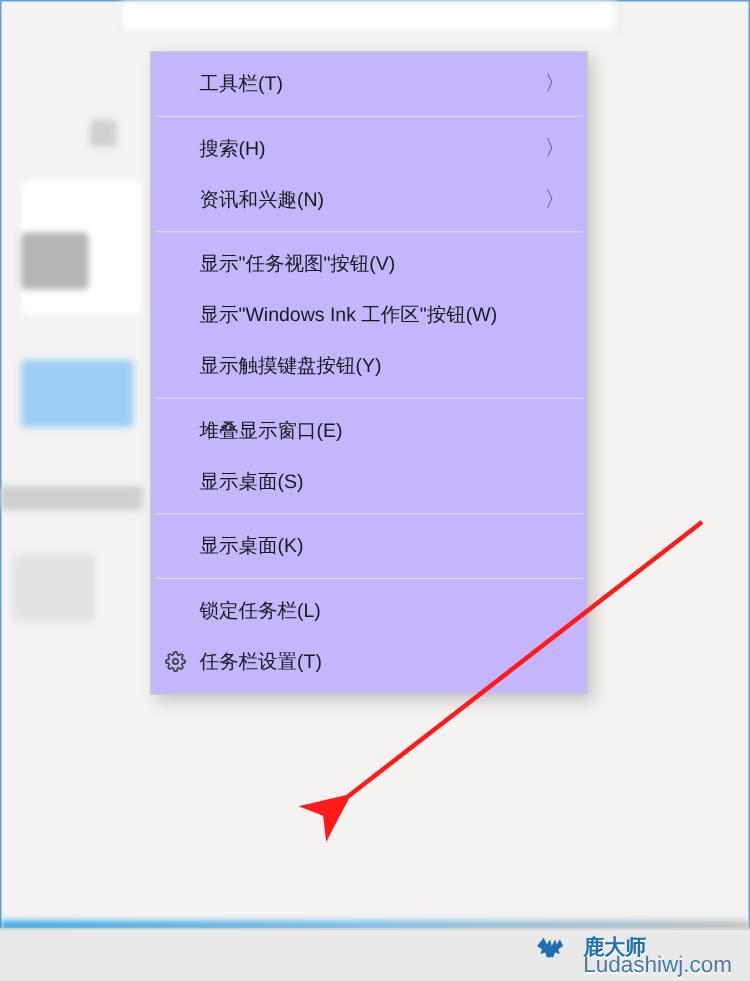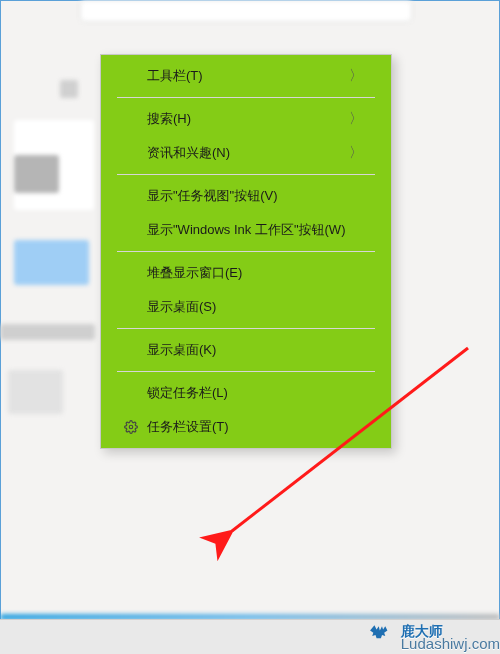--- a/index.html
+++ b/index.html
@@ -42,26 +42,25 @@
     background: #e9e9e9;
     border-top: 1px solid #d0d0d0;
   }
 
   
   .context-menu {
     position: absolute;
     left: 100px;
     top: 34px;
     width: 292px;
-    background: #84cc16;
+    background: #c4b5fd;
     border: 1px solid #c8c8c8;
     box-shadow: 4px 4px 10px rgba(0,0,0,.18);
-    padding: 4px 14px;
+    padding: 4px 0;
     box-sizing: border-box;
-    margin-top: 20px;
   }
   .menu-item {
     display: flex;
     align-items: center;
     height: 34px;
     padding: 0 14px 0 32px;
     font-size: 13px;
     color: #1a1a1a;
     position: relative;
     cursor: default;
@@ -97,21 +96,21 @@
   .arrow-svg {
     position: absolute;
     left: 0;
     top: 0;
     pointer-events: none;
   }
 
   
   .watermark {
     position: absolute;
-    right: 0;
+    right: 12px;
     bottom: 2px;
     display: flex;
     align-items: center;
     gap: 6px;
     font-size: 14px;
     color: #1f6fb2;
     font-weight: 700;
     text-shadow: 0 1px 0 #fff;
     justify-content: center;
   }
@@ -167,20 +166,23 @@
       <div class="menu-item">
         <span class="label">资讯和兴趣(N)</span>
         <span class="chev">〉</span>
       </div>
       <div class="menu-sep"></div>
       <div class="menu-item">
         <span class="label">显示"任务视图"按钮(V)</span>
       </div>
       <div class="menu-item">
         <span class="label">显示"Windows Ink 工作区"按钮(W)</span>
+      </div>
+      <div class="menu-item">
+        <span class="label">显示触摸键盘按钮(Y)</span>
       </div>
       <div class="menu-sep"></div>
       <div class="menu-item">
         <span class="label">堆叠显示窗口(E)</span>
       </div>
       <div class="menu-item">
         <span class="label">显示桌面(S)</span>
       </div>
       <div class="menu-sep"></div>
       <div class="menu-item">

